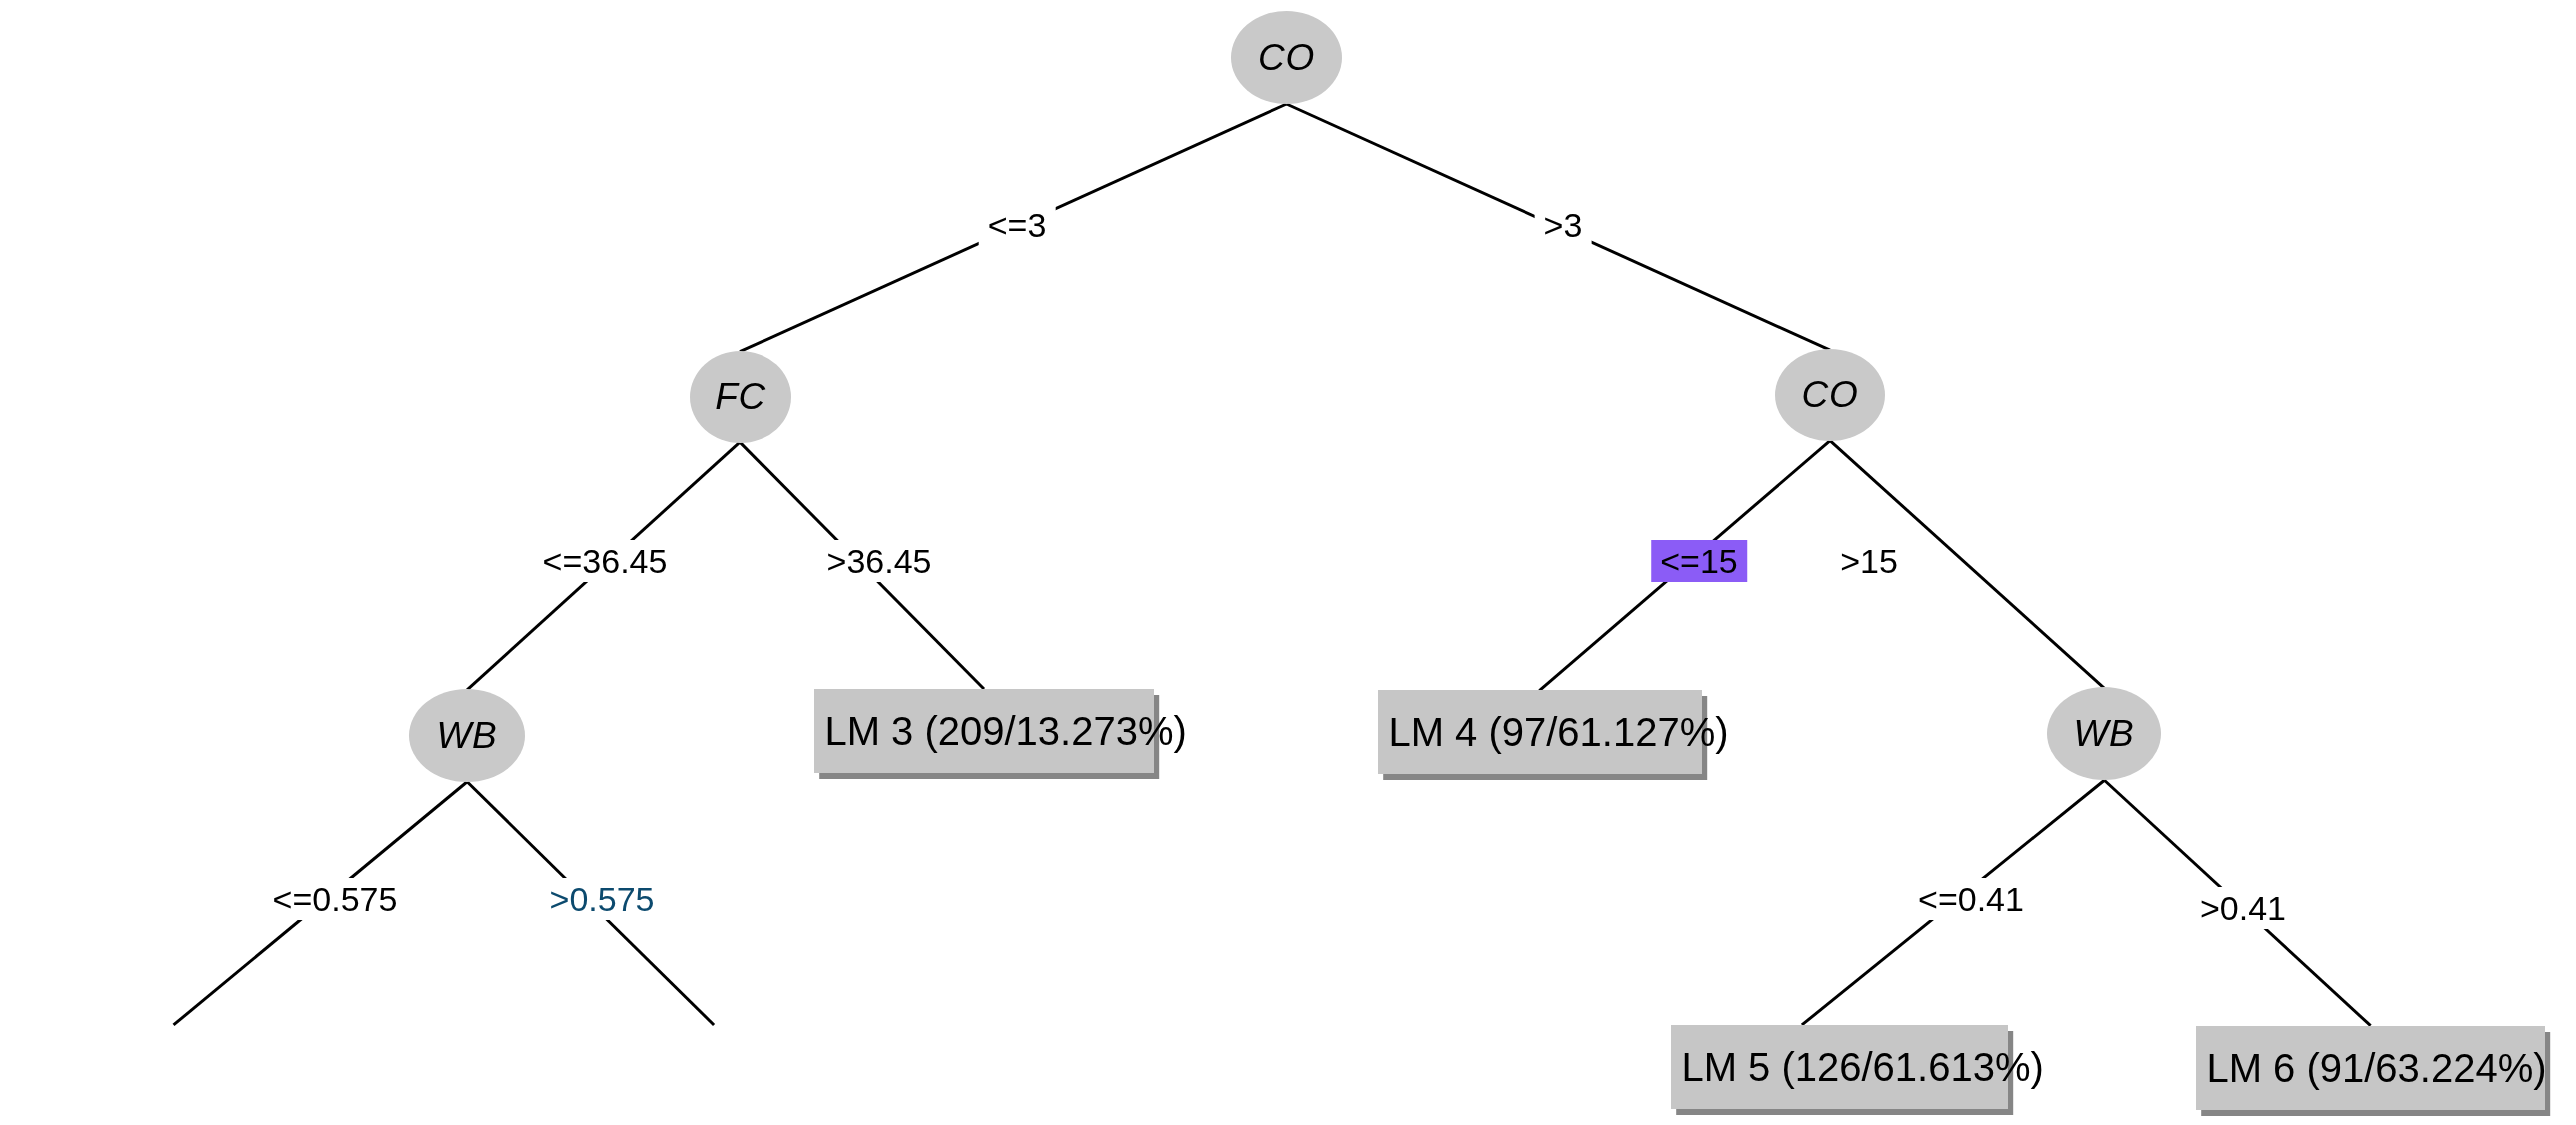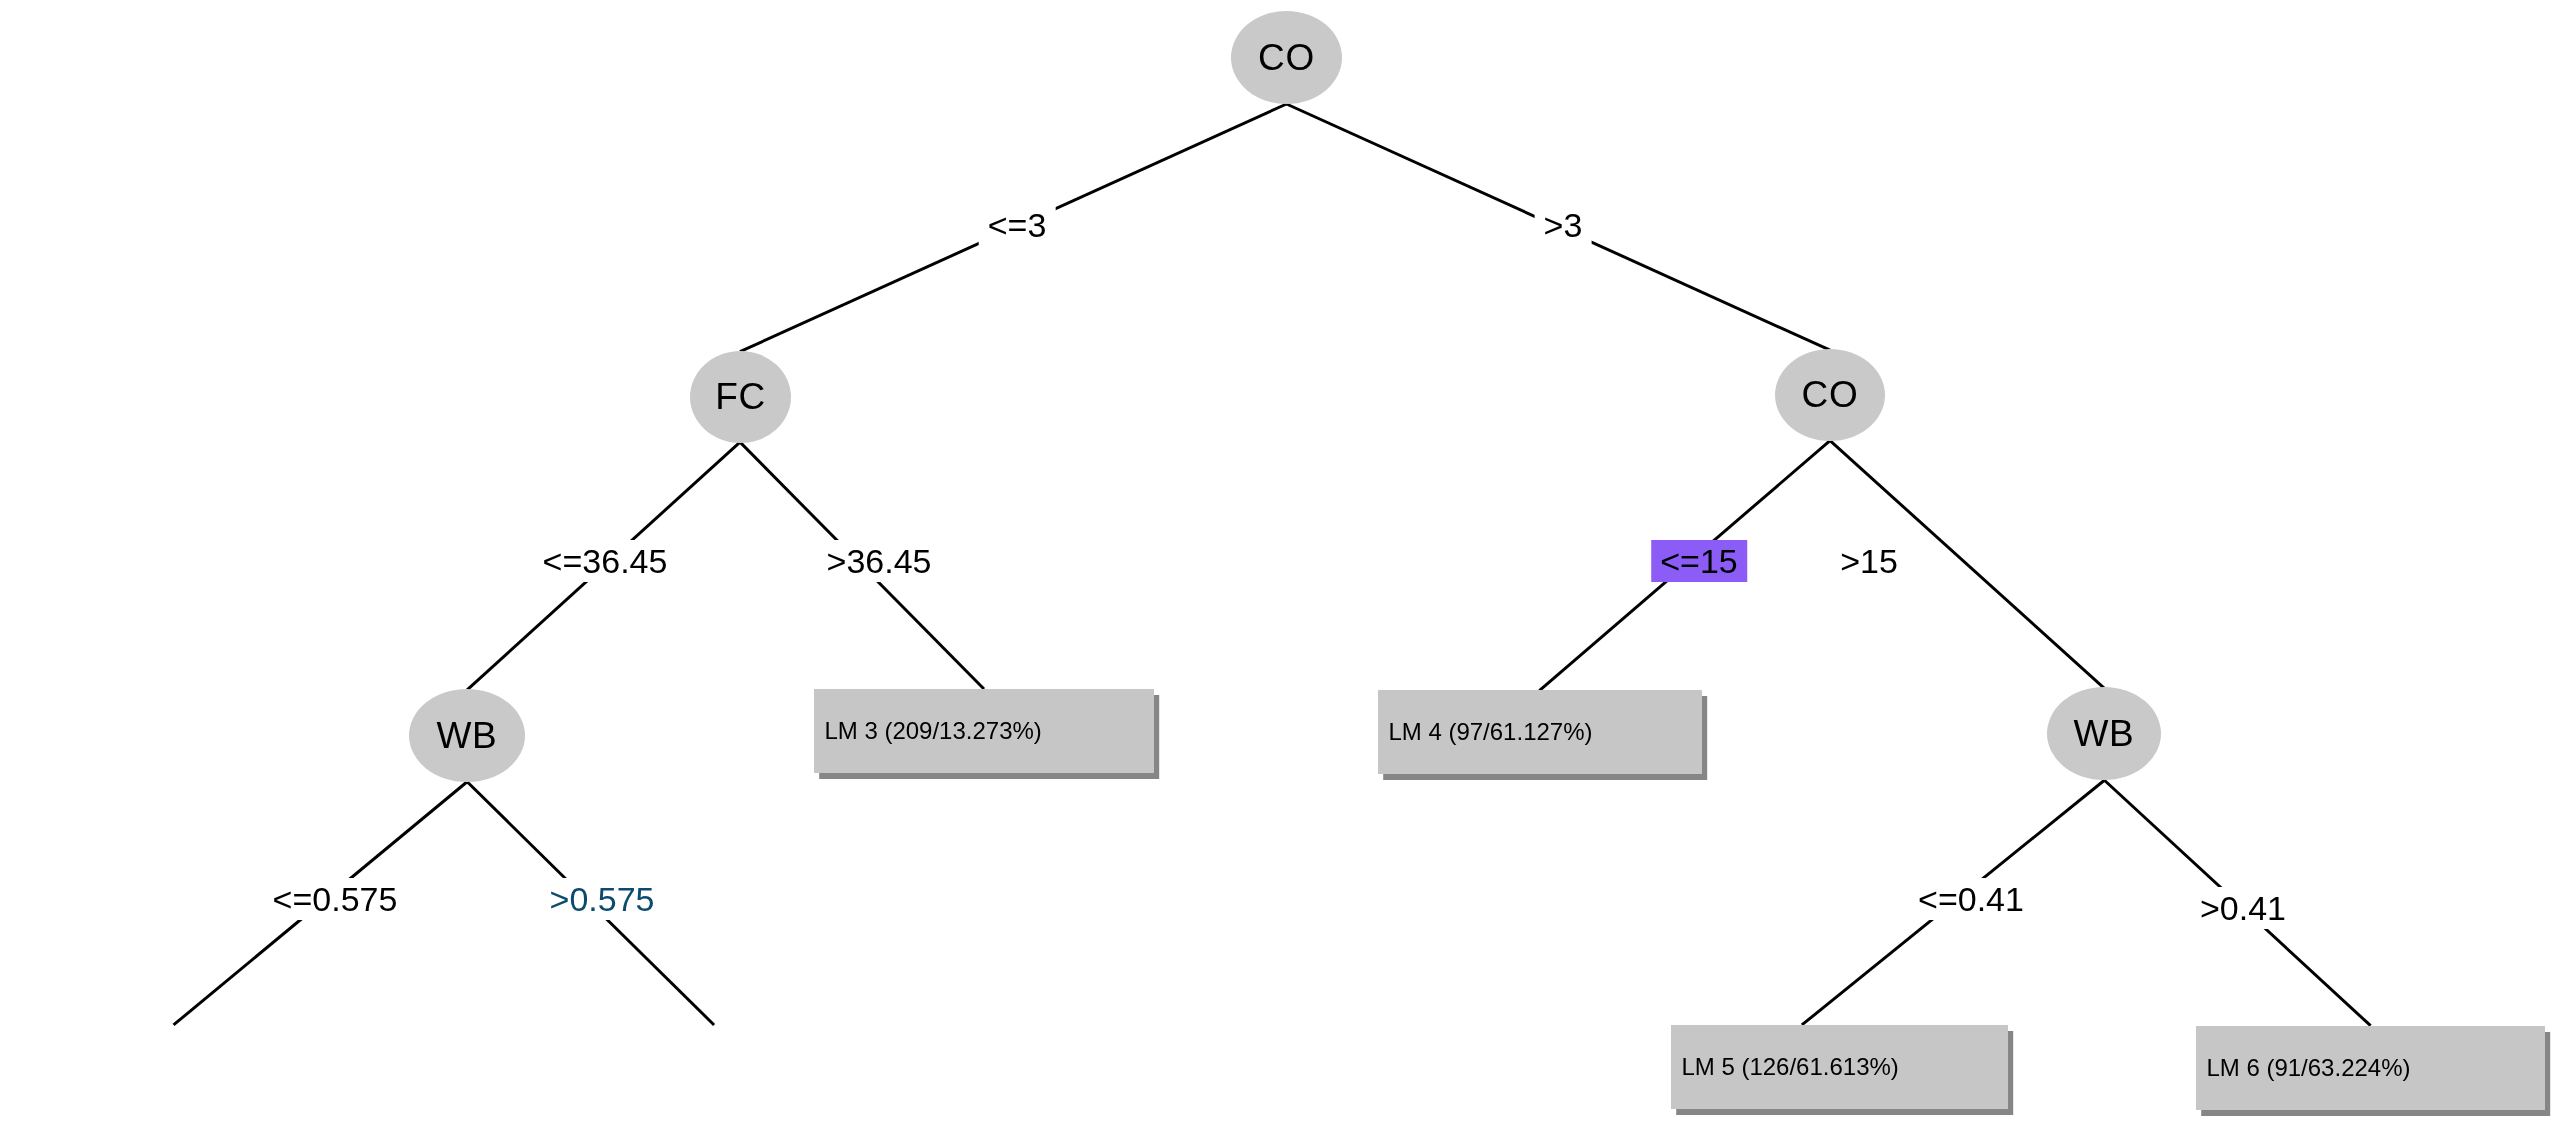--- a/index.html
+++ b/index.html
@@ -20,27 +20,28 @@
     position: absolute;
     border-radius: 50%;
     display: flex;
     align-items: center;
     justify-content: center;
     font-size: 37px;
     letter-spacing: 0.7px;
     color: #000000;
     cursor: default;
     z-index: 2;
+    font-style: italic;
   }
   .leaf-node {
     position: absolute;
     display: flex;
     align-items: center;
     padding-left: 10.4px;
-    font-size: 24px;
+    font-size: 40px;
     white-space: nowrap;
     color: #000000;
     cursor: default;
     z-index: 2;
   }
   .edge-label {
     position: absolute;
     transform: translate(-50%, -50%);
     padding: 1.5px 9px;
     font-size: 34px;

